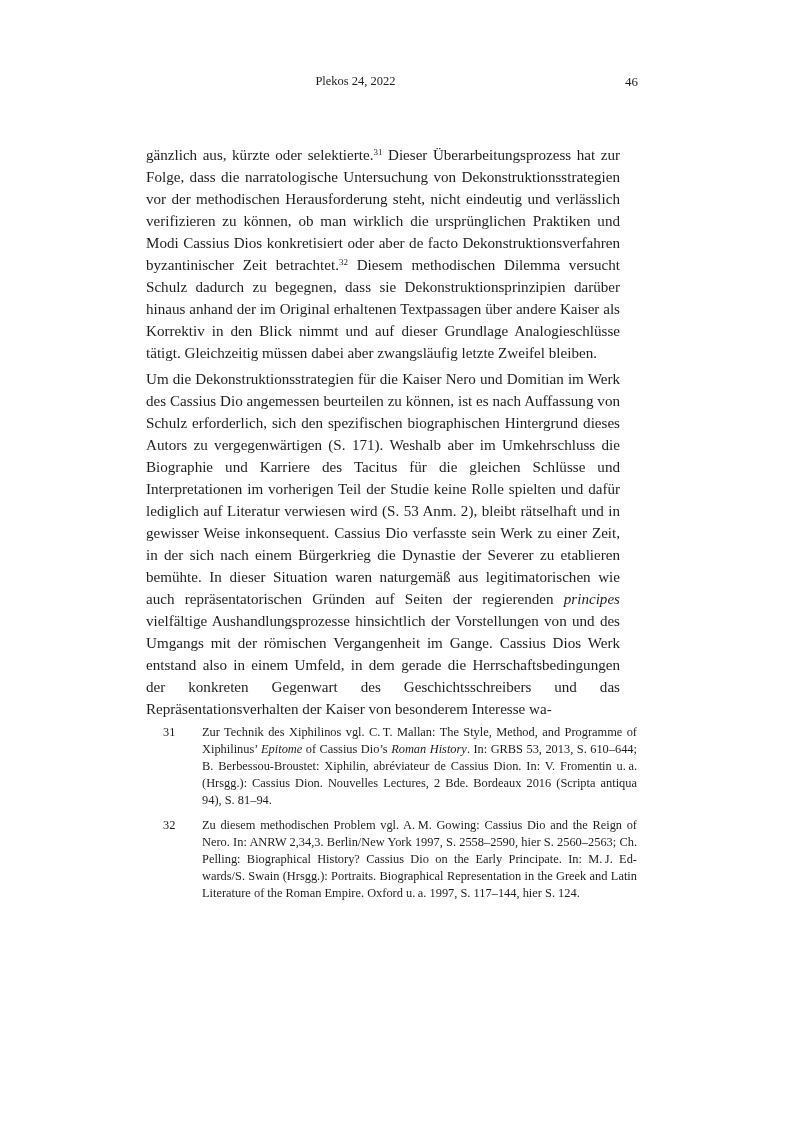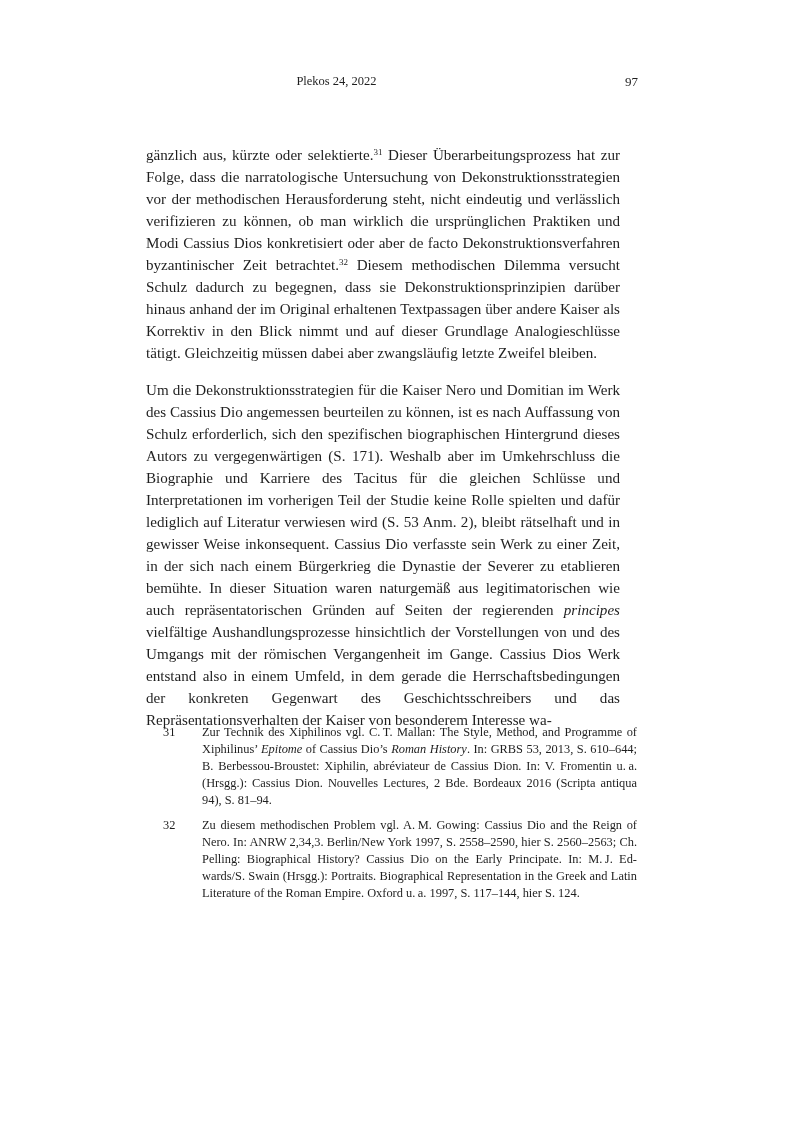--- a/index.html
+++ b/index.html
@@ -1,37 +1,37 @@
 <!DOCTYPE html>
 <html><head>
 <meta charset="utf-8">
 <style>
   html, body { margin: 0; padding: 0; background: #ffffff; }
   body { width: 799px; height: 1131px; position: relative; overflow: hidden;
          font-family: "Liberation Serif", "DejaVu Serif", serif; color: #1e1e1e; }
   .running-head { position: absolute; top: 74px; left: 0; width: 799px; height: 20px; font-size: 12.5px; }
-  .running-head .journal { position: absolute; left: 0; width: 673px; text-align: center; top: 0; }
+  .running-head .journal { position: absolute; left: 0; width: 673px; text-align: center; top: 0; padding-left: 19px; }
   .running-head .pageno { position: absolute; left: 612px; width: 26px; text-align: right; top: 0; font-size: 13px; }
   .body { position: absolute; left: 146px; top: 144px; width: 474px; font-size: 15.1px; line-height: 22px;
           text-align: justify; hyphens: manual; }
   .body p { margin: 0; }
-  .body p + p { margin-top: 15px; }
+  .body p + p { margin-top: 4px; }
   sup { font-size: 9px; line-height: 0; vertical-align: 5px; }
   .footnotes { position: absolute; left: 163px; top: 724px; width: 474px; font-size: 12.4px; line-height: 17px; }
   .fn { position: relative; padding-left: 39px; text-align: justify; }
   .fn + .fn { margin-top: 8px; }
   .fn .num { position: absolute; left: 0; top: 0; }
   i { font-style: italic; }
 </style>
 </head>
 <body>
 
 <div class="running-head">
   <span class="journal">Plekos 24, 2022</span>
-  <span class="pageno">97</span>
+  <span class="pageno">46</span>
 </div>
 
 <div class="body">
   <p>
     <span>gänzlich aus, kürzte oder selektierte.</span><sup>31</sup><span> Dieser Überarbeitungsprozess hat zur Folge, dass die narratologische Untersuchung von Dekonstruktionsstrate­gien vor der methodischen Herausforderung steht, nicht eindeutig und ver­lässlich verifizieren zu können, ob man wirklich die ursprünglichen Prakti­ken und Modi Cassius Dios konkretisiert oder aber de facto Dekonstrukti­onsverfahren byzantinischer Zeit betrachtet.</span><sup>32</sup><span> Diesem methodischen Di­lemma versucht Schulz dadurch zu begegnen, dass sie Dekonstruktionsprin­zipien darüber hinaus anhand der im Original erhaltenen Textpassagen über andere Kaiser als Korrektiv in den Blick nimmt und auf dieser Grundlage Analogieschlüsse tätigt. Gleichzeitig müssen dabei aber zwangsläufig letzte Zweifel bleiben.</span>
   </p>
   <p>
     <span>Um die Dekonstruktionsstrategien für die Kaiser Nero und Domitian im Werk des Cassius Dio angemessen beurteilen zu können, ist es nach Auffas­sung von Schulz erforderlich, sich den spezifischen biographischen Hinter­grund dieses Autors zu vergegenwärtigen (S. 171). Weshalb aber im Um­kehrschluss die Biographie und Karriere des Tacitus für die gleichen Schlüsse und Interpretationen im vorherigen Teil der Studie keine Rolle spielten und dafür lediglich auf Literatur verwiesen wird (S. 53 Anm. 2), bleibt rätselhaft und in gewisser Weise inkonsequent. Cassius Dio verfasste sein Werk zu einer Zeit, in der sich nach einem Bürgerkrieg die Dynastie der Severer zu etablieren bemühte. In dieser Situation waren naturgemäß aus legitimatorischen wie auch repräsentatorischen Gründen auf Seiten der re­gierenden </span><i>principes</i><span> vielfältige Aushandlungsprozesse hinsichtlich der Vorstel­lungen von und des Umgangs mit der römischen Vergangenheit im Gange. Cassius Dios Werk entstand also in einem Umfeld, in dem gerade die Herr­schaftsbedingungen der konkreten Gegenwart des Geschichtsschreibers und das Repräsentationsverhalten der Kaiser von besonderem Interesse wa-</span>
   </p>
 </div>

